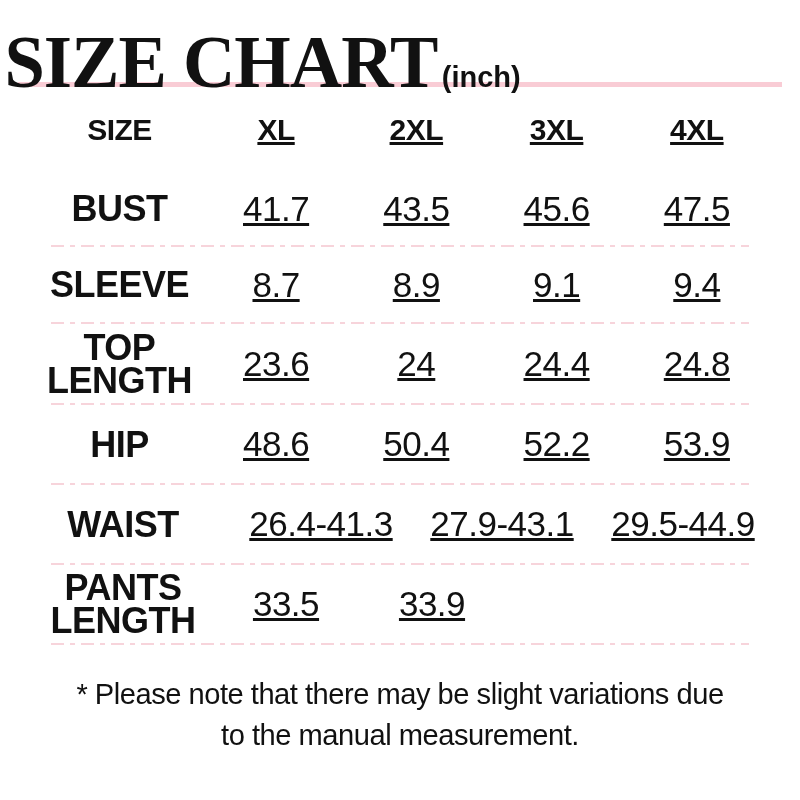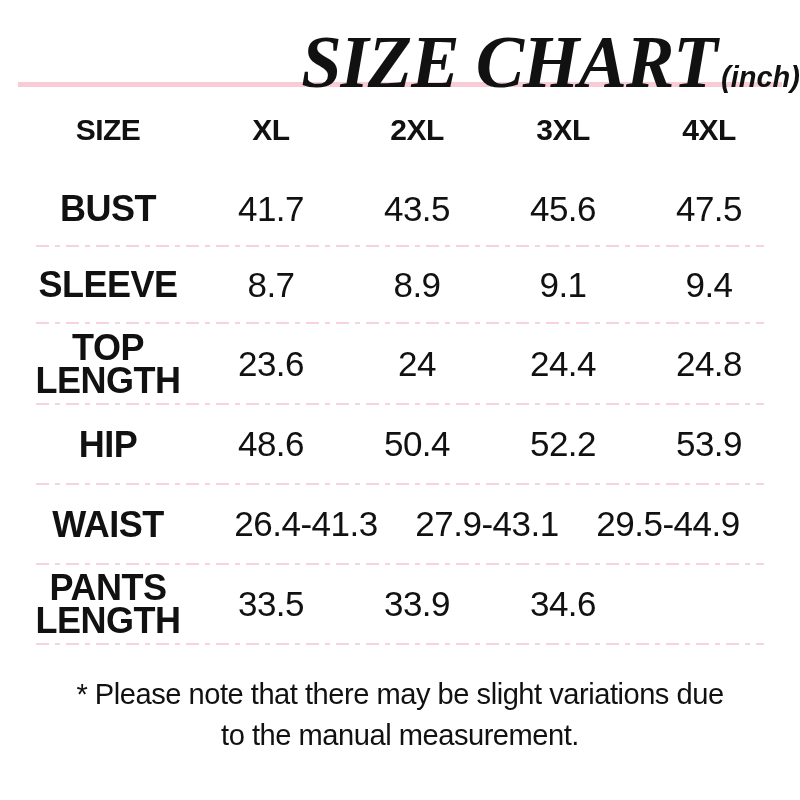--- a/index.html
+++ b/index.html
@@ -8,25 +8,24 @@
     --text:#111111;
     --bg:#ffffff;
   }
   *{margin:0;padding:0;box-sizing:border-box;}
   html,body{width:800px;height:800px;background:var(--bg);overflow:hidden;}
   body{font-family:"Liberation Sans", sans-serif;color:var(--text);}
   .page{width:800px;height:800px;background:var(--bg);}
 
   
   .title-wrap{
-    text-align:right;
+    text-align:left;
     padding-top:30px;
     height:66px;
     white-space:nowrap;
-    font-style:italic;
   }
   .title-main{
     font-family:"Liberation Serif", serif;
     font-weight:bold;
     font-size:74px;
     line-height:64px;
     letter-spacing:-1px;
     display:inline-block;
     transform:scaleX(0.98);
   }
@@ -48,21 +47,21 @@
     height:2px;
     margin:0 18px;
     background-image:repeating-linear-gradient(90deg,
       var(--line-dashed) 0px, var(--line-dashed) 13px,
       transparent 13px, transparent 19px,
       var(--line-dashed) 19px, var(--line-dashed) 24px,
       transparent 24px, transparent 30px);
   }
 
   
-  .size-table{padding:0 18px;}
+  .size-table{padding:0 33px;text-decoration:underline;}
   .row{
     display:flex;
     align-items:center;
   }
   .row.header{height:85px;}
   .row.r-bust{height:73px;}
   .row.r-sleeve{height:75px;}
   .row.r-top{height:79px;justify-content:flex-end;}
   .row.r-hip{height:78px;}
   .row.r-waist{height:78px;gap:35px;}
@@ -168,21 +167,20 @@
       <div class="cell">27.9-43.1</div>
       <div class="cell">29.5-44.9</div>
     </div>
 
     <div class="dash-line"></div>
 
     <div class="row r-pants">
       <div class="cell label"><span>PANTS LENGTH</span></div>
       <div class="cell">33.5</div>
       <div class="cell">33.9</div>
-      <div class="cell">34.6</div>
     </div>
 
     <div class="dash-line"></div>
 
   </div>
 
   <div class="note">
     <div>* Please note that there may be slight variations due</div>
     <div>to the manual measurement.</div>
   </div>

